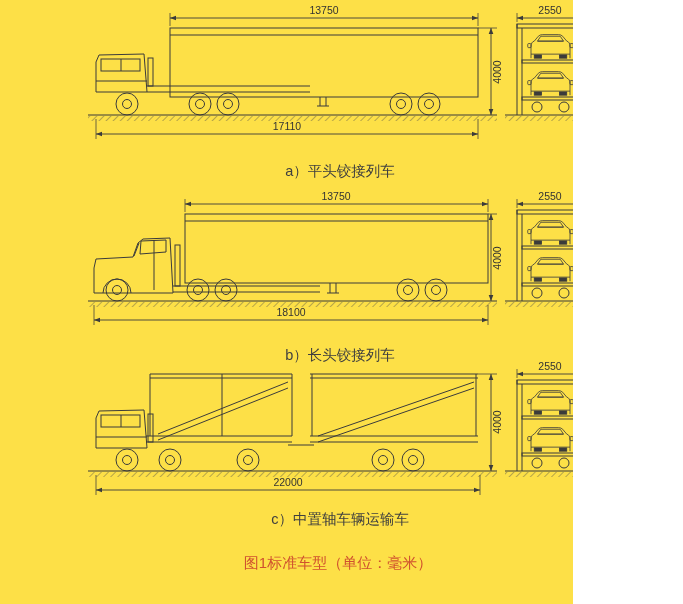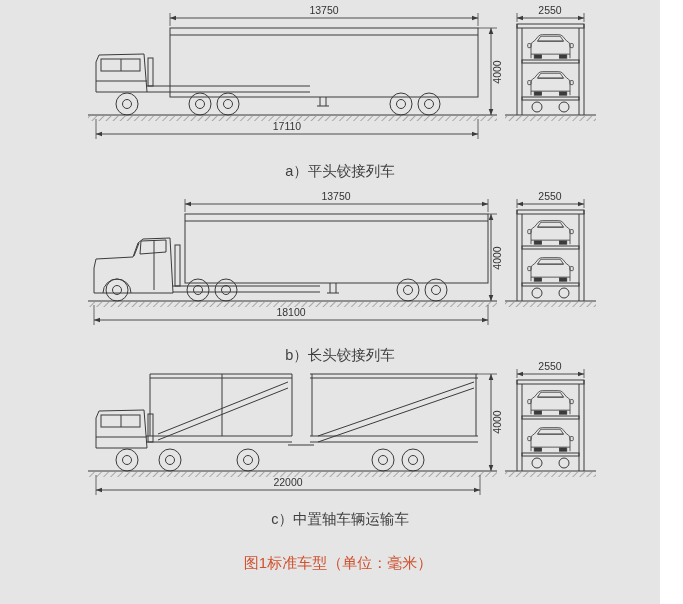--- a/index.html
+++ b/index.html
@@ -1,16 +1,16 @@
 <!DOCTYPE html>
 <html><head>
 <meta charset="utf-8">
 <style>
   html,body { margin:0; padding:0; background:#ffffff; }
-  .page { position:relative; width:660px; height:604px; background:#e5e5e5; overflow:hidden; }
+  .page { position:relative; width:573px; height:604px; background:#fde047; overflow:hidden; }
   svg { display:block; }
   .ln { stroke:#3b3b3b; stroke-width:1; fill:none; }
   .thin { stroke-width:0.75; }
   .dim { stroke-width:0.9; }
   text { font-family:"Liberation Sans","DejaVu Sans",sans-serif; fill:#333333; stroke:none; }
   .dim-text { font-size:10.5px; }
   .mid { text-anchor:middle; }
   .sec-label { font-size:14.5px; fill:#3f3f3f; }
   .caption-text { font-size:15px; }
 </style>

